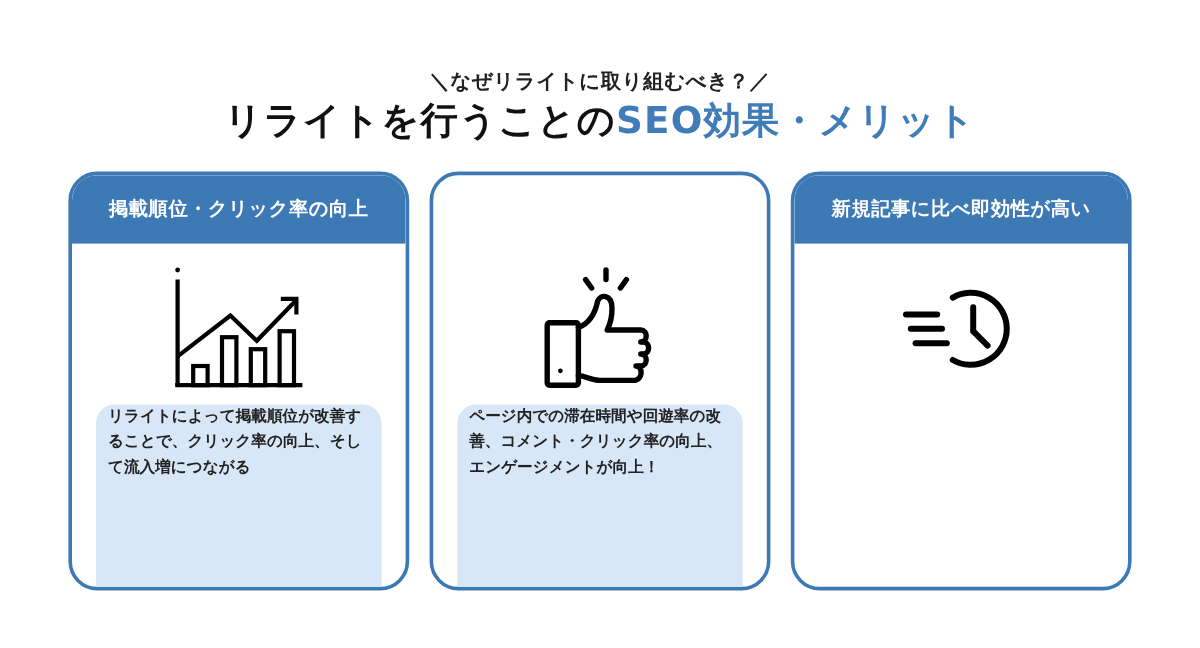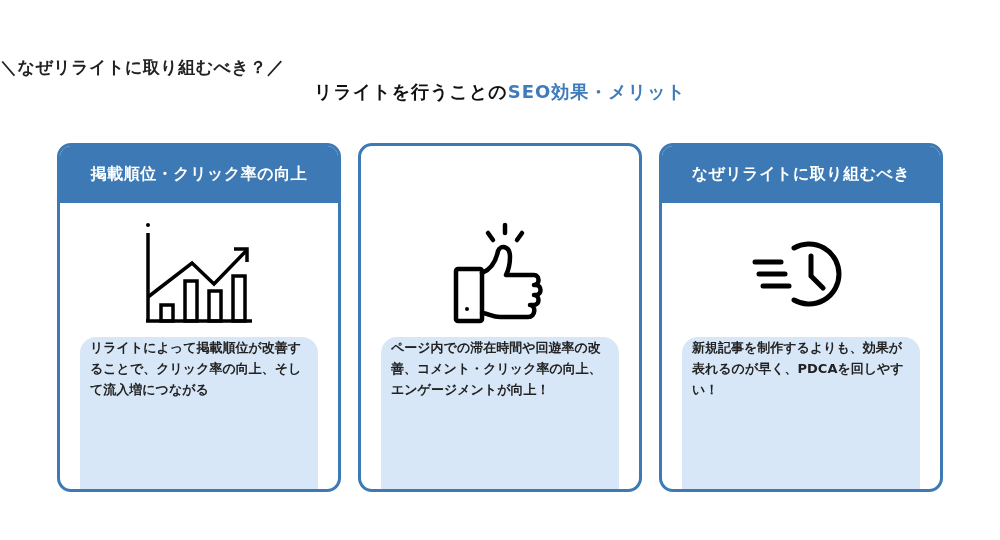--- a/index.html
+++ b/index.html
@@ -1,24 +1,24 @@
 <!DOCTYPE html>
 <html><head>
 <meta charset="utf-8">
 <style>
   html, body { margin:0; padding:0; }
   body { width:1000px; height:540px; background:#ffffff; position:relative; overflow:hidden;
          font-family:"DejaVu Sans","Liberation Sans",sans-serif; color:#1a1a1a; }
-  .subtitle { position:absolute; top:56px; left:0; width:1000px; text-align:left;
+  .subtitle { position:absolute; top:56px; left:0; width:1000px; text-align:center;
               font-size:17px; font-weight:bold; color:#222; letter-spacing:0.5px; }
   .title { position:absolute; top:80px; left:0; width:1000px; text-align:center;
-           font-size:18px; font-weight:bold; color:#111; letter-spacing:1px; }
+           font-size:31px; font-weight:bold; color:#111; letter-spacing:1px; }
   .title .accent { color:#3f7cb8; }
   .card { position:absolute; top:143px; width:278px; height:343px; border:3px solid #3d7ab5;
-          border-radius:14px; background:#fff; box-sizing:content-box; overflow:hidden; }
+          border-radius:24px; background:#fff; box-sizing:content-box; overflow:hidden; }
   .card-head { height:57px; background:#3d7ab5; color:#fff; font-size:16px; font-weight:bold;
                display:flex; align-items:center; justify-content:center; letter-spacing:0.5px; }
   .icon-wrap { position:absolute; top:70px; left:0; width:100%; height:115px;
                display:flex; align-items:center; justify-content:center; }
   .desc { position:absolute; top:191px; left:20px; width:238px; height:177px; background:#d8e7f7;
           border-radius:16px; box-sizing:border-box; padding:0 10px; display:flex; align-items:flex-start; }
   .desc p { margin:0; font-size:13px; font-weight:bold; line-height:21px; color:#222; }
 </style>
 </head>
 <body>
@@ -56,26 +56,23 @@
       <circle cx="17" cy="88" r="2" fill="#000" stroke="none"></circle>
       <path d="M32 52 C42 48, 46 40, 48 30 C50 24, 60 24, 60 36 C60 44, 58 50, 56 54 L84 54 C90 54, 90 64, 84 64 L86 64 C92 64, 92 74, 86 74 L84 74 C90 74, 90 84, 84 84 L80 84 C86 84, 86 96, 78 96 L50 96 C42 96, 38 92, 32 92"></path>
     </svg>
   </div>
   <div class="desc">
     <p>ページ内での滞在時間や回遊率の改善、コメント・クリック率の向上、エンゲージメントが向上！</p>
   </div>
 </div>
 
 <div class="card" style="left:659px;">
-  <div class="card-head">なぜリライトに取り組むべき</div>
+  <div class="card-head">新規記事に比べ即効性が高い</div>
   <div class="icon-wrap">
     <svg width="100" height="80" viewBox="0 0 100 80" fill="none" stroke="#000" stroke-width="5" stroke-linecap="round">
       <path d="M43 14 A30 30 0 1 1 43 66"></path>
       <polyline points="60,22 60,42 72,54"></polyline>
       <line x1="4" y1="28" x2="30" y2="28"></line>
       <line x1="8" y1="40" x2="34" y2="40"></line>
       <line x1="12" y1="52" x2="38" y2="52"></line>
     </svg>
   </div>
-  <div class="desc">
-    <p>新規記事を制作するよりも、効果が表れるのが早く、PDCAを回しやすい！</p>
-  </div>
 </div>
 
 </body></html>

